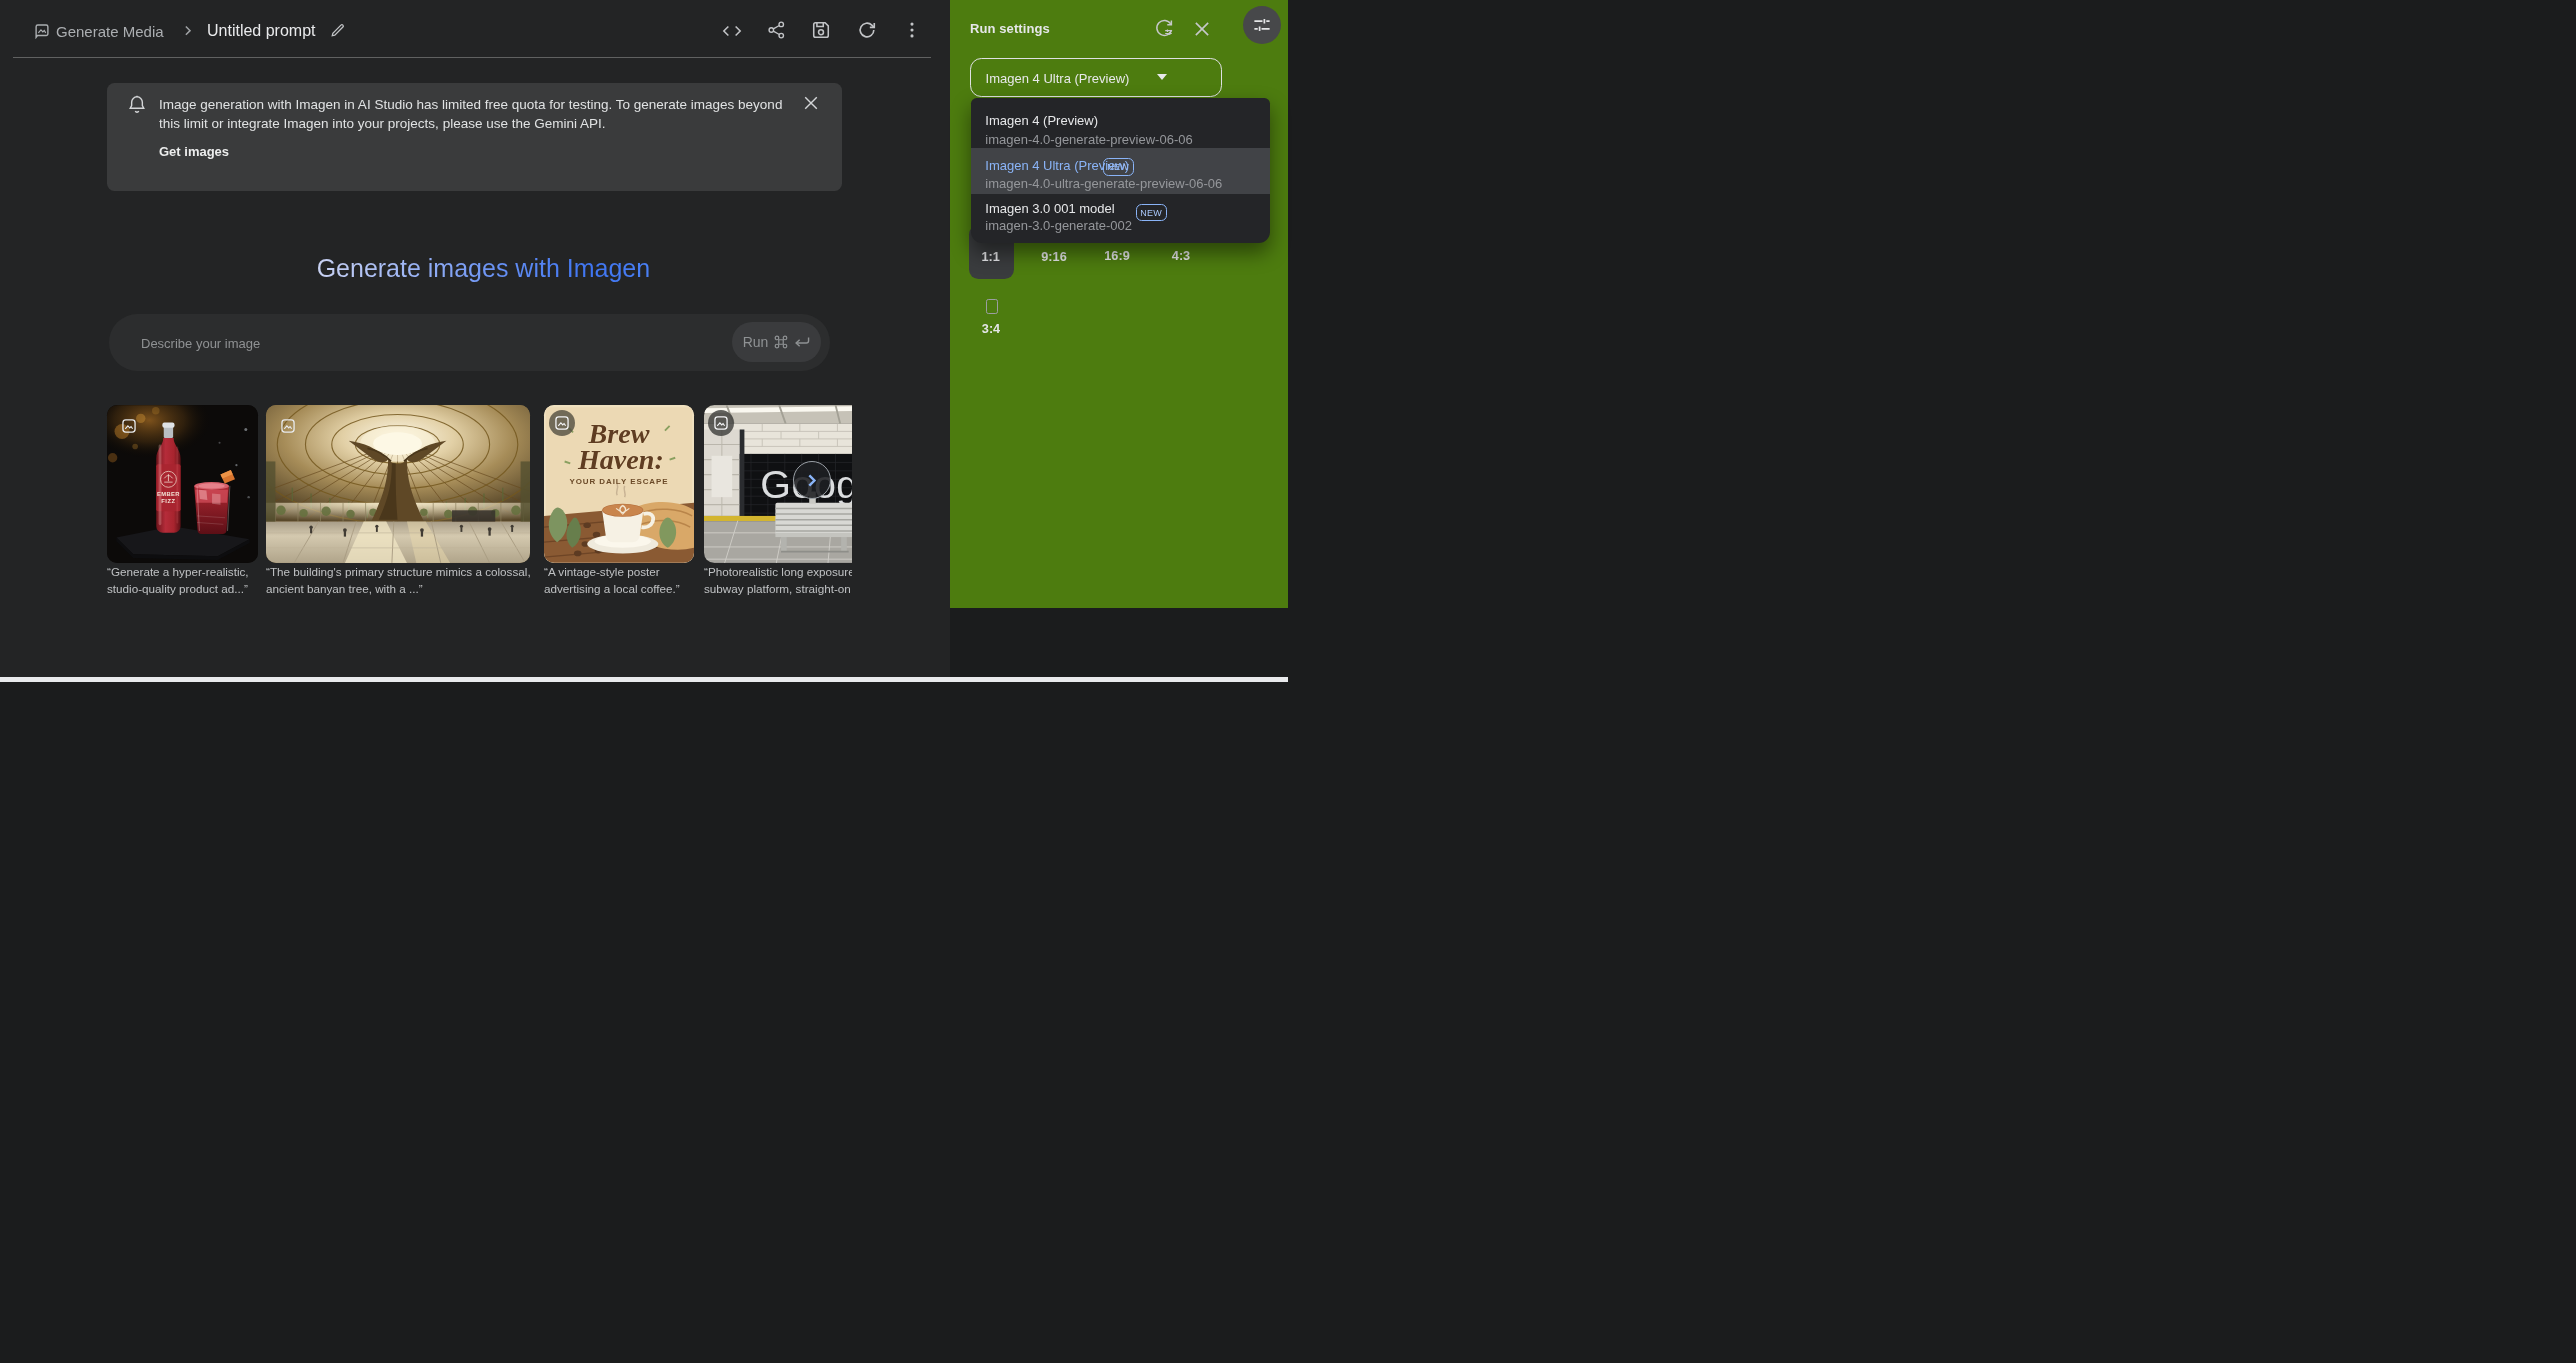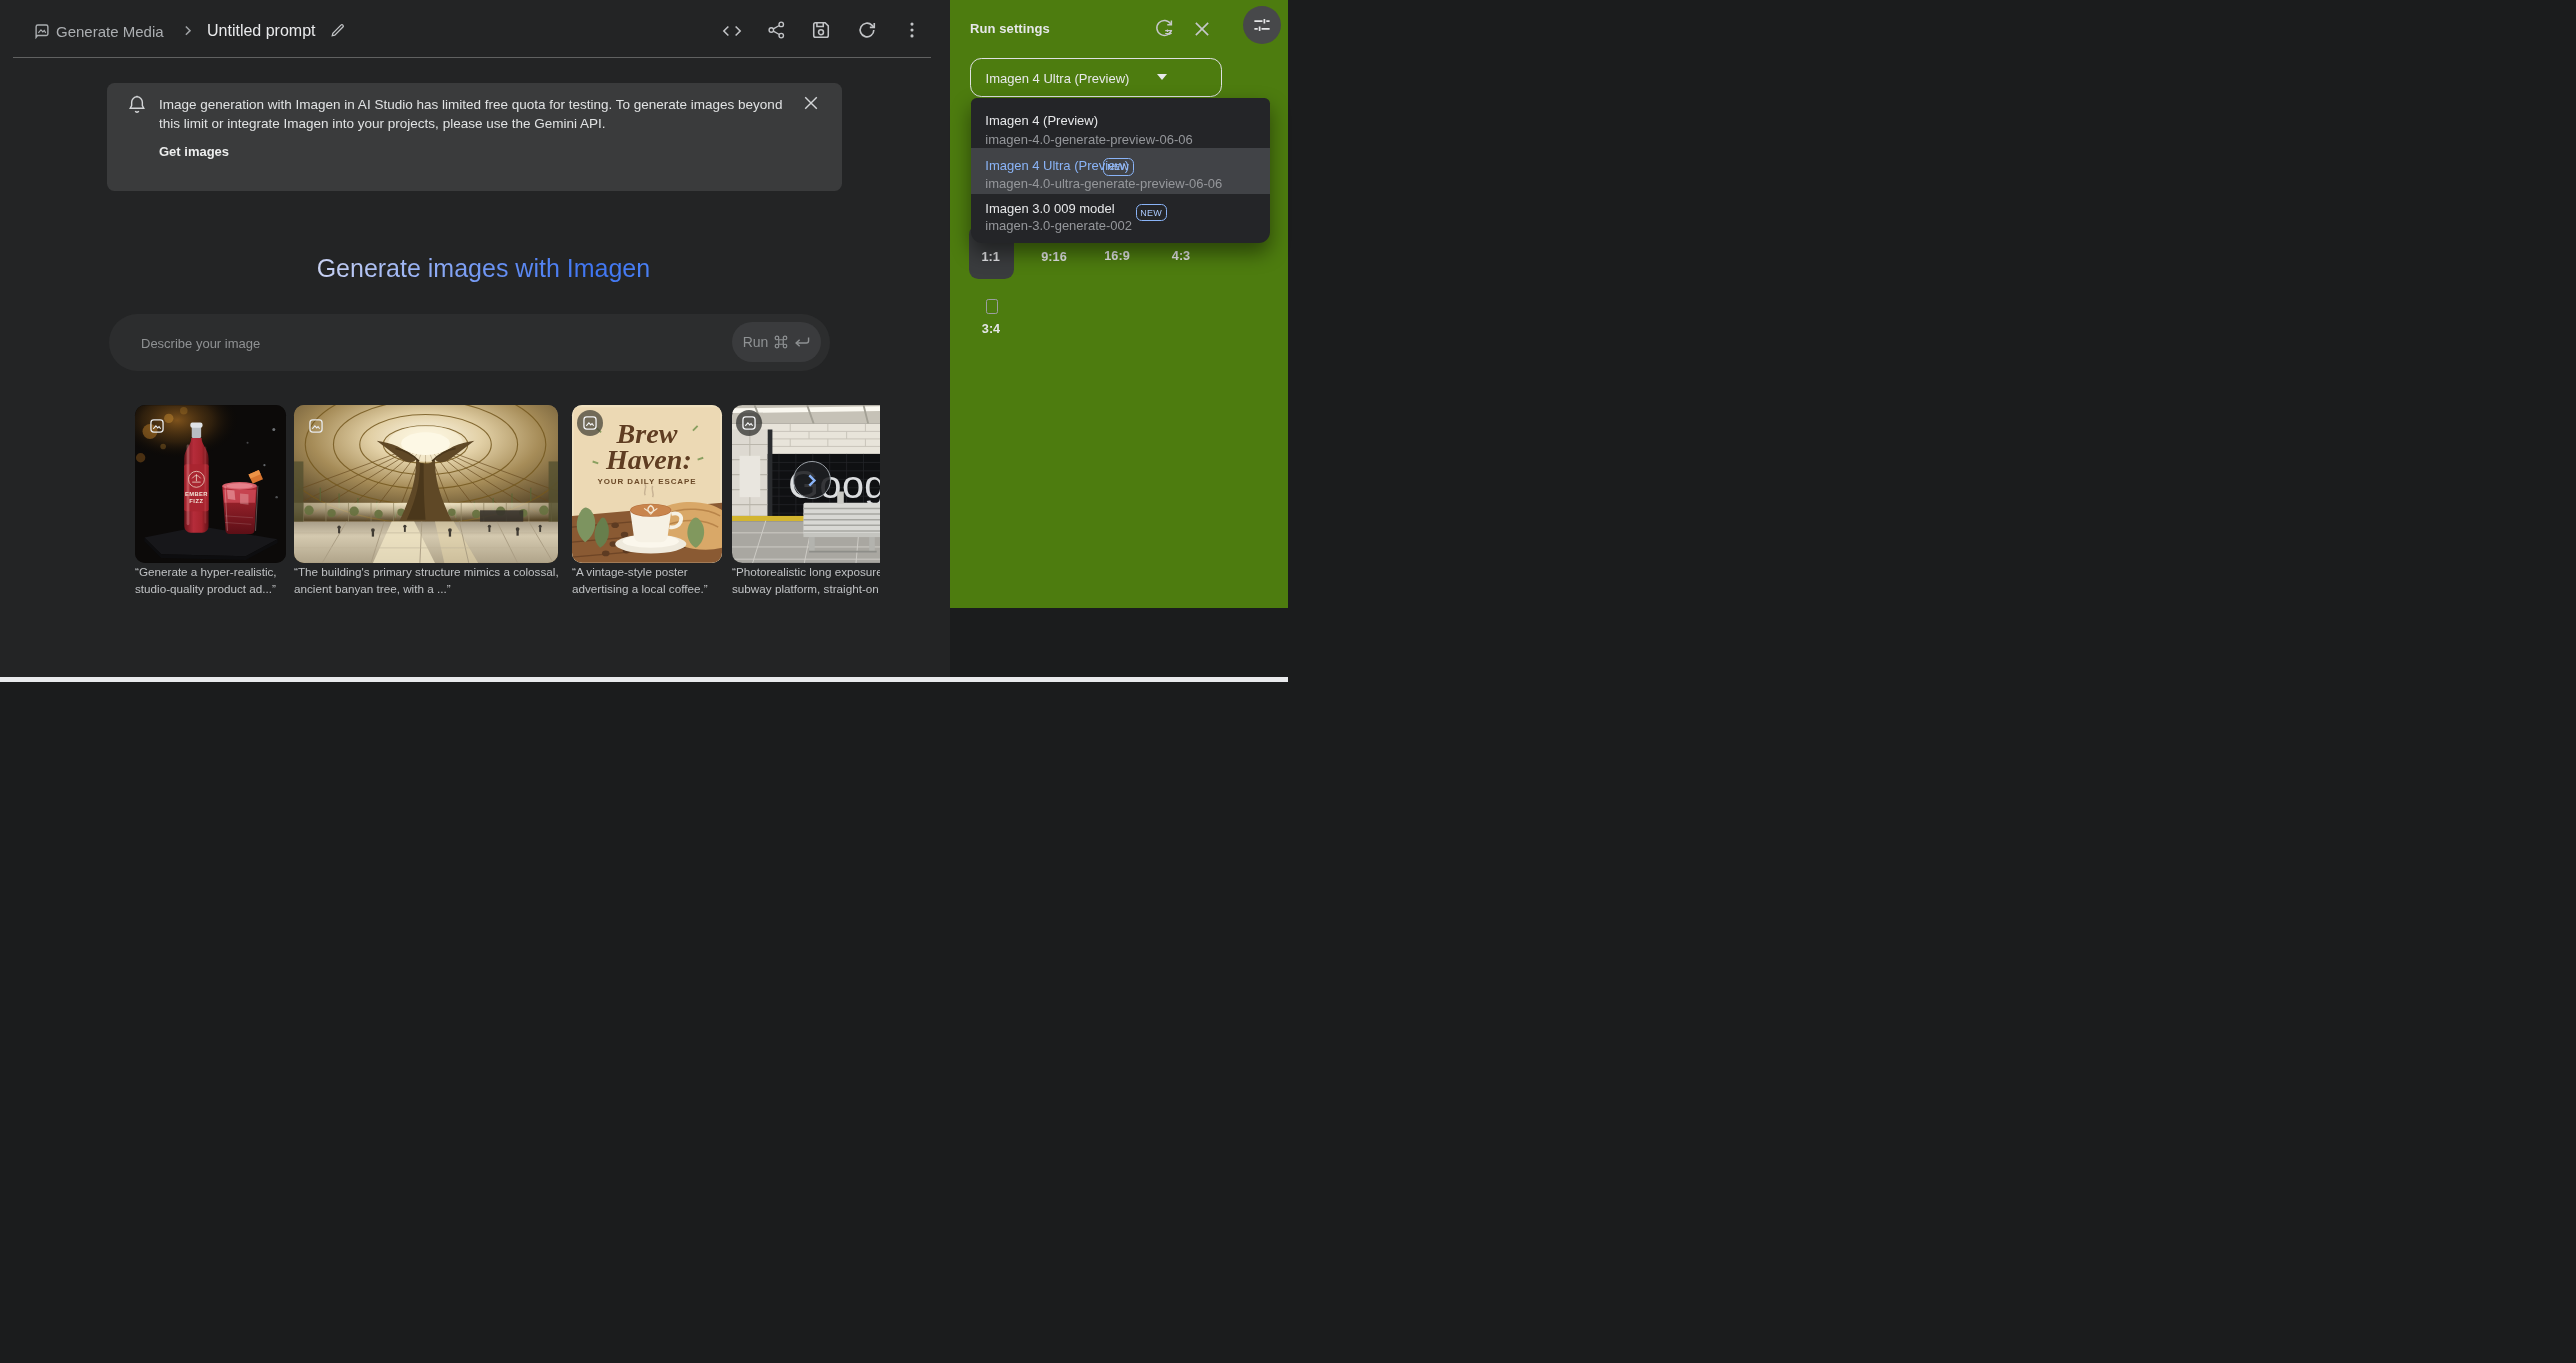--- a/index.html
+++ b/index.html
@@ -15,21 +15,21 @@
   #getstarted { position:absolute; left:52px; top:61px; font-size:13px; font-weight:700; color:#eceded; }
   
   #hero { position:absolute; left:8.4px; top:250px; width:950px; text-align:center; font-size:25px; line-height:36px; font-weight:400; }
   #hero span { background:linear-gradient(90deg,#c9d2f3 0%, #9db5f5 28%, #6690f4 55%, #3f75f2 82%, #4a80f5 100%);
      -webkit-background-clip:text; background-clip:text; color:transparent; }
   
   #inputbar { position:absolute; left:109px; top:314px; width:721px; height:57px; background:#2c2d2e; border-radius:29px; }
   #placeholder { position:absolute; left:32px; top:21.6px; font-size:13px; color:#8f9193; }
   #runbtn { position:absolute; left:623px; top:8.4px; width:89px; height:40px; background:#3a3b3d; border-radius:20px; color:#8f9294; font-size:14px; font-weight:500; display:flex; align-items:center; justify-content:center; gap:6px; }
   
-  #carousel { position:absolute; left:0; top:405px; width:852px; height:216px; overflow:hidden;margin-left:28px; }
+  #carousel { position:absolute; left:0; top:405px; width:852px; height:216px; overflow:hidden; }
   .card { position:absolute; top:0; height:158px; border-radius:10.3px; overflow:hidden; }
   .cap { position:absolute; top:158px; font-size:11.7px; line-height:17px; color:#bfc1c3; white-space:nowrap; }
   .imgbadge { position:absolute; width:26px; height:26px; border-radius:50%; display:flex; align-items:center; justify-content:center; }
   #nextbtn { position:absolute; left:793px; top:461px; width:38px; height:38px; border-radius:50%; background:rgba(30,31,34,0.88); border:1.4px solid #9aa0a6; display:flex; align-items:center; justify-content:center; }
   
   #panel { position:absolute; left:950px; top:0; width:338px; height:608px; background:#4d7c0f; }
   #panel .abs { position:absolute; }
   #rstitle { position:absolute; left:20px; top:21px; font-size:13px; font-weight:700; color:#e6e7e9; letter-spacing:0.1px; }
   #selbox { position:absolute; left:20px; top:58px; width:252px; height:39px; border:1.4px solid #dfe1e3; border-radius:11.3px; }
   #selbox .lbl { position:absolute; left:14.6px; top:12.2px; font-size:13px; color:#e8e9eb; }
@@ -415,21 +415,21 @@
   <div class="asplbl" style="left:13px; top:322px;">3:4</div>
 
   <div id="menu">
     <div id="mihl"></div>
     <div class="mt" style="top:15.4px;">Imagen 4 (Preview)</div>
     <div class="badge" style="left:132px; top:12.4px;">NEW</div>
     <div class="ms" style="top:34px;">imagen-4.0-generate-preview-06-06</div>
     <div class="mt" style="top:60px; color:#8ab4f8;">Imagen 4 Ultra (Preview)</div>
     <div class="badge" style="left:165px; top:58px;">NEW</div>
     <div class="ms" style="top:78px;">imagen-4.0-ultra-generate-preview-06-06</div>
-    <div class="mt" style="top:103px;">Imagen 3.0 009 model</div>
+    <div class="mt" style="top:103px;">Imagen 3.0 001 model</div>
     <div class="ms" style="top:120px;">imagen-3.0-generate-002</div>
   </div>
 </div>
 
 <div id="tunebtn">
   <svg width="20" height="20" viewBox="0 0 21 21" fill="none" stroke="#e6e7e9" stroke-width="1.8">
     <path d="M2.5 6.5 h8.5 M15 6.5 h3.5 M13 4.2 v4.6 M2.5 14.5 h3.5 M10 14.5 h8.5 M8 12.2 v4.6"></path>
   </svg>
 </div>
 <div id="bstrip"></div>

